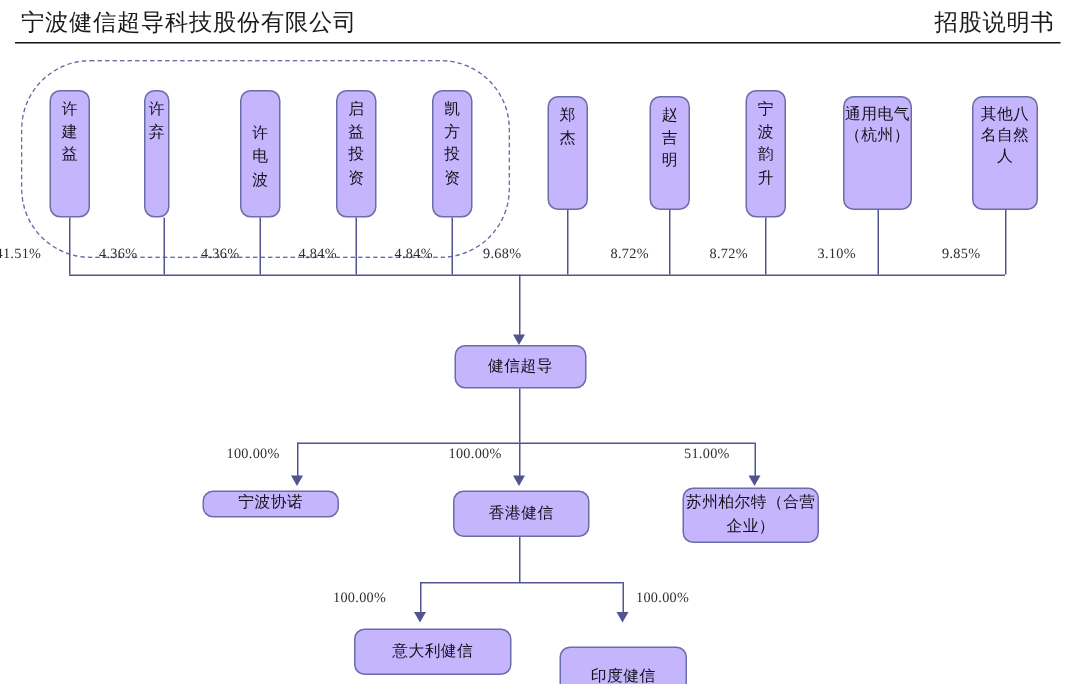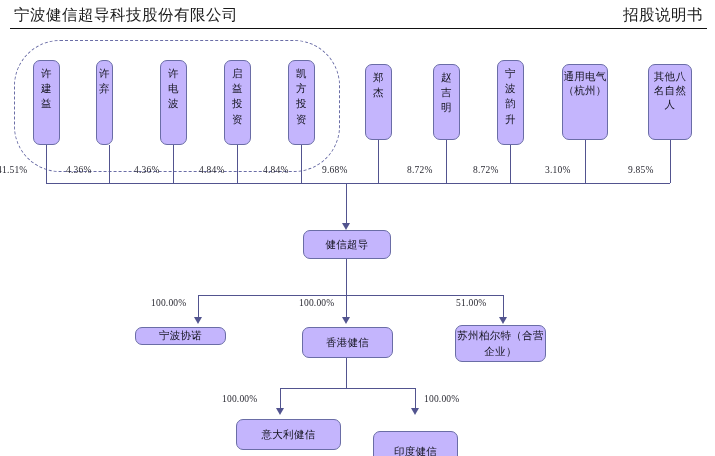--- a/index.html
+++ b/index.html
@@ -128,21 +128,21 @@
 <div id="diagram">
 
   <div id="control-group-enclosure" style="left:14px; top:6px; width:326px; height:132px;"></div>
 
   <div class="node vertical" style="left:33px; top:26px; width:27px; height:85px;">
     <span>许建益</span>
   </div>
   <div class="node vertical" style="left:96px; top:26px; width:17px; height:85px;">
     <span>许弃</span>
   </div>
-  <div class="node vertical" style="left:160px; top:26px; width:27px; height:85px;">
+  <div class="node vertical" style="left:160px; top:26px; width:27px; height:85px;justify-content:center;">
     <span>许电波</span>
   </div>
   <div class="node vertical" style="left:224px; top:26px; width:27px; height:85px;">
     <span>启益投资</span>
   </div>
   <div class="node vertical" style="left:288px; top:26px; width:27px; height:85px;">
     <span>凯方投资</span>
   </div>
   <div class="node vertical" style="left:365px; top:30px; width:27px; height:76px;">
     <span>郑杰</span>

